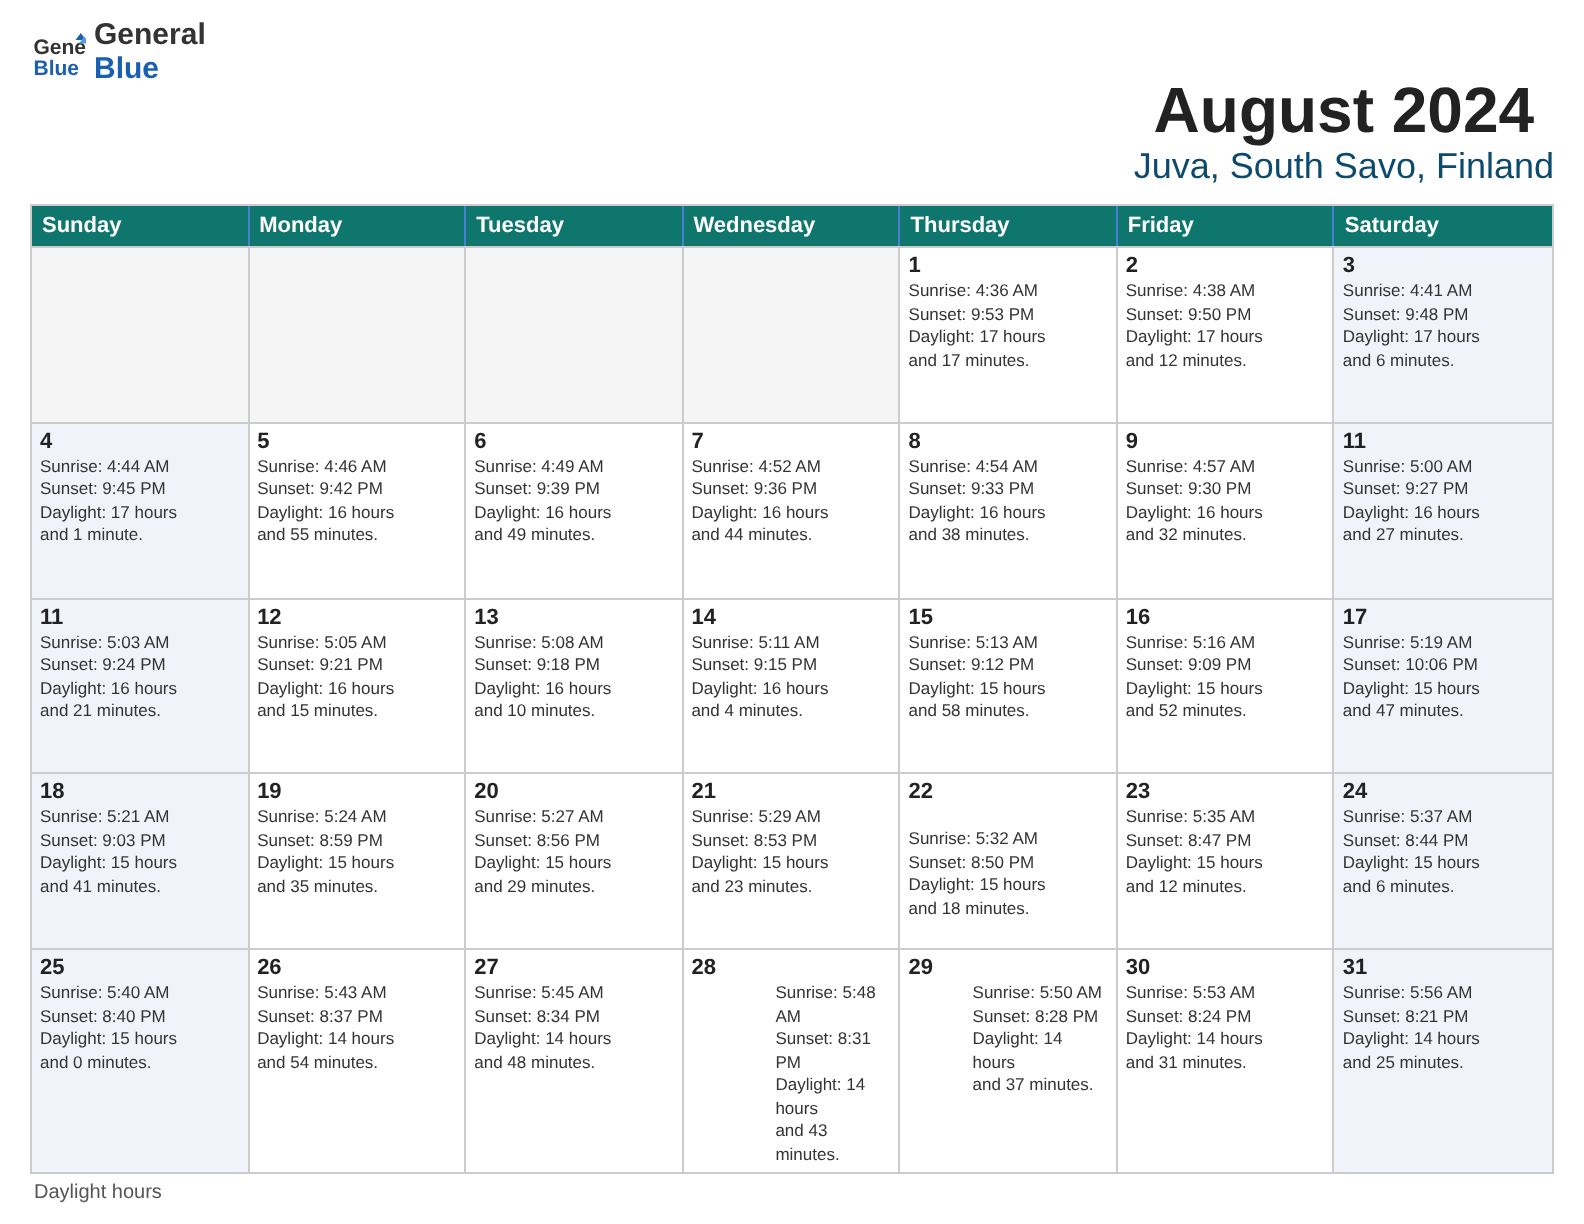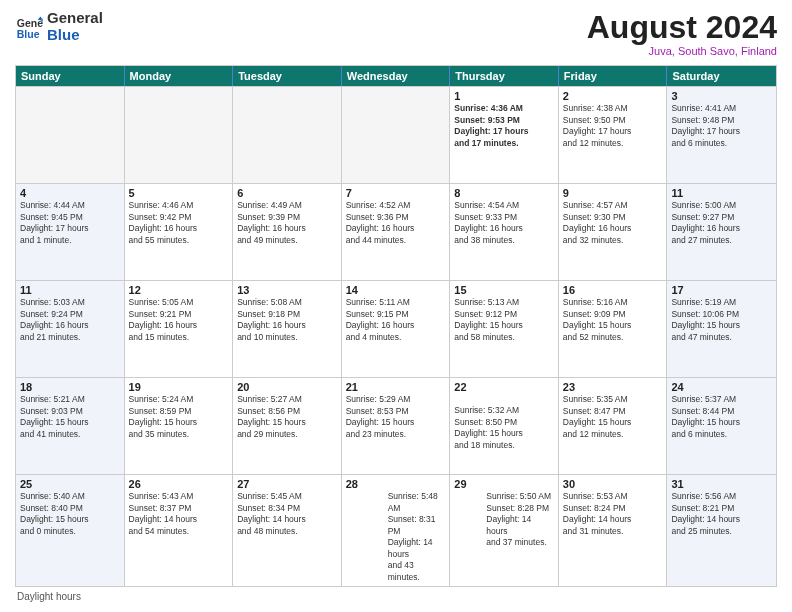--- a/index.html
+++ b/index.html
@@ -26,31 +26,32 @@
     .logo {
       display: flex;
       align-items: center;
       gap: 4px;
     }
     .logo-icon {
       width: 28px;
       height: 28px;
     }
     .title-block {
-      text-align: right;
+      text-align: center;
+      margin-top: 28px;
     }
     .title-block h1 {
       font-size: 32px;
       font-weight: bold;
       color: #222;
       line-height: 1.1;
     }
     .title-block h2 {
-      font-size: 11px;
-      color: #a21caf;
+      font-size: 18px;
+      color: #0c4a6e;
       font-weight: normal;
     }
     .calendar {
       flex: 1;
       display: flex;
       flex-direction: column;
       border: 1px solid #ccc;
     }
     .cal-header {
       display: grid;
@@ -143,21 +144,21 @@
       <div class="cal-header-cell">Saturday</div>
     </div>
     <div class="cal-body" id="cal-body">
     <div class="cal-row">
           <div class="cal-cell empty"></div>
           <div class="cal-cell empty"></div>
           <div class="cal-cell empty"></div>
           <div class="cal-cell empty"></div>
           <div class="cal-cell">
             <div class="day-num">1</div>
-            <div class="day-info" style="white-space: pre-line; font-weight: bold;">Sunrise: 4:36 AM
+            <div class="day-info" style="white-space: pre-line;">Sunrise: 4:36 AM
 Sunset: 9:53 PM
 Daylight: 17 hours
 and 17 minutes.</div>
           </div>
           <div class="cal-cell">
             <div class="day-num">2</div>
             <div class="day-info" style="white-space: pre-line;">Sunrise: 4:38 AM
 Sunset: 9:50 PM
 Daylight: 17 hours
 and 12 minutes.</div>

